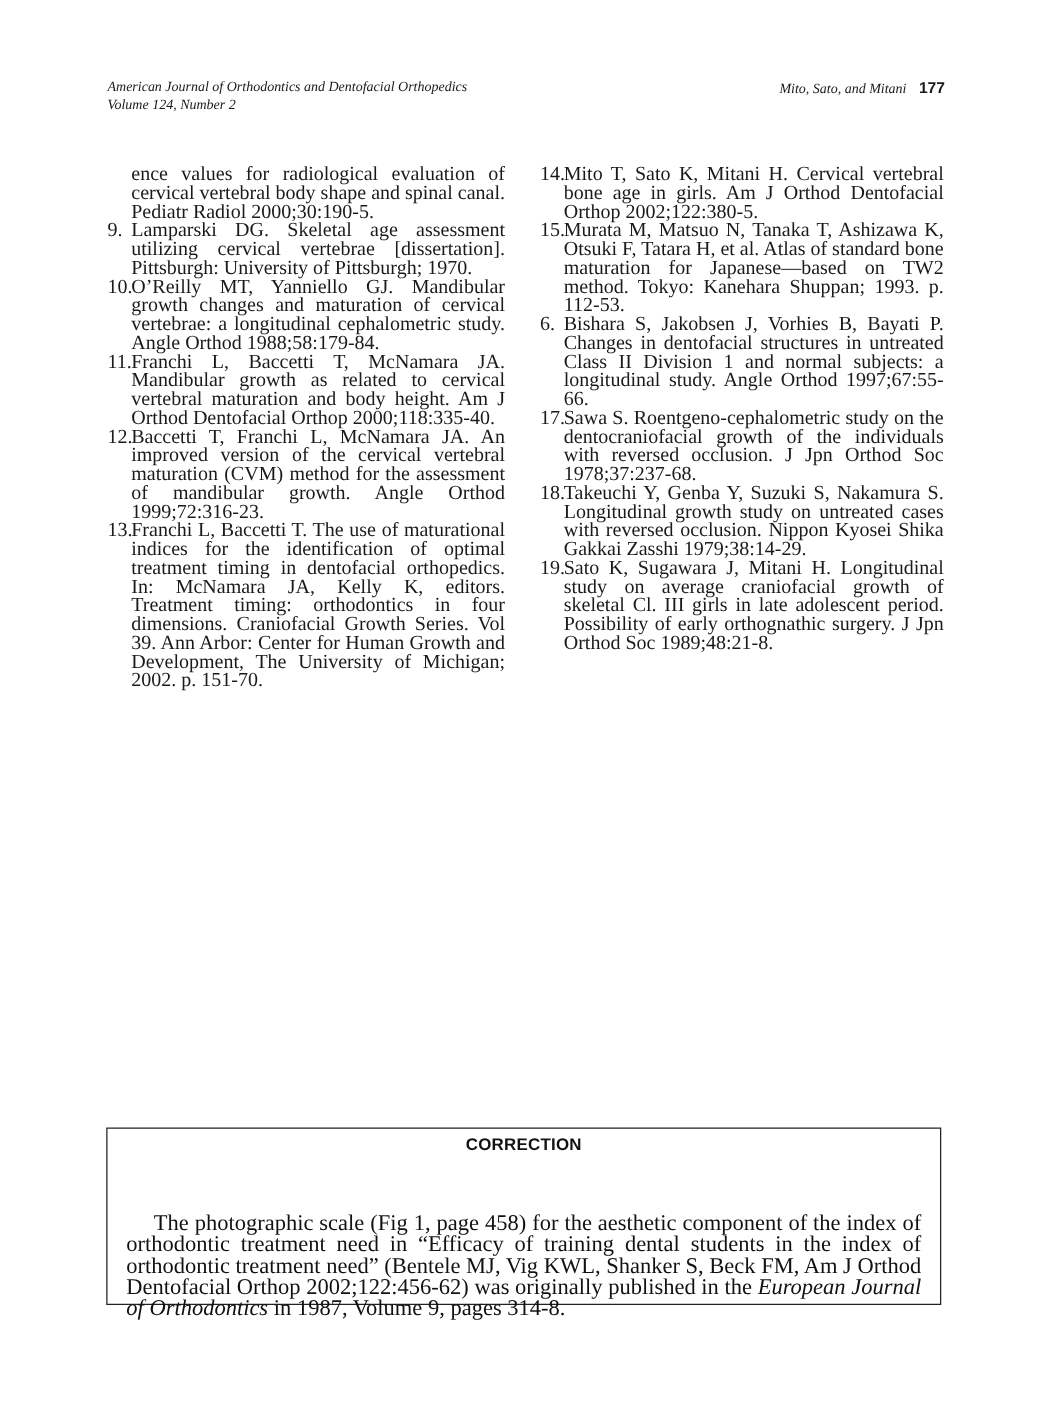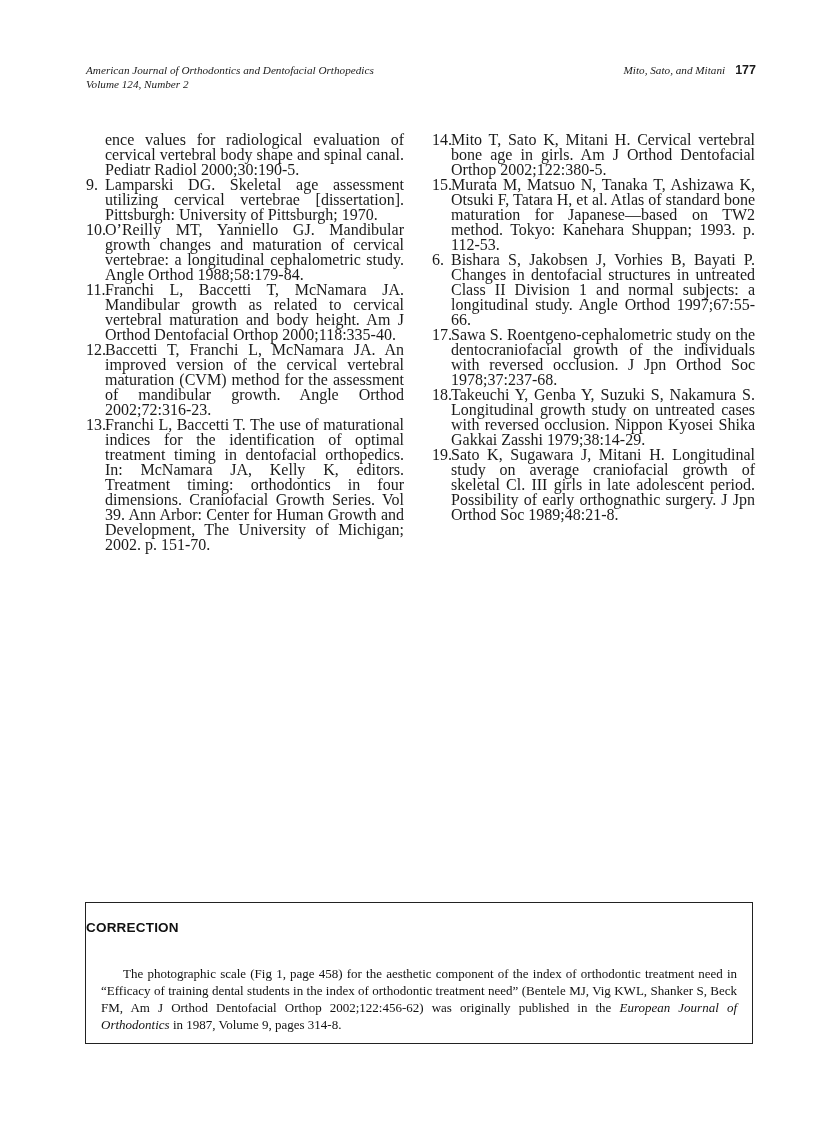--- a/index.html
+++ b/index.html
@@ -67,34 +67,34 @@
       top: 902px;
       width: 668px;
       height: 142px;
       border: 1.5px solid #222;
       box-sizing: border-box;
     }
     .correction-title {
       position: absolute;
       left: 0;
       width: 100%;
-      top: 17px;
-      text-align: left;
+      top: 5px;
+      text-align: center;
       font-family: "Liberation Sans", sans-serif;
       font-weight: bold;
       font-size: 13.5px;
       letter-spacing: 0.2px;
       color: #111;
     }
     .correction-body {
       position: absolute;
       left: 15px;
       right: 15px;
       top: 49px;
-      font-size: 13px;
+      font-size: 18px;
       line-height: 17px;
       text-align: justify;
       text-indent: 22px;
       color: #111;
     }
     .correction-body i { font-style: italic; }
   </style>
 </head>
 <body>
 
@@ -120,21 +120,21 @@
   <div class="ref">
       <span class="num">10.</span>
       <span class="txt">O’Reilly MT, Yanniello GJ. Mandibular growth changes and maturation of cervical vertebrae: a longitudinal cephalometric study. Angle Orthod 1988;58:179-84.</span>
     </div>
   <div class="ref">
       <span class="num">11.</span>
       <span class="txt">Franchi L, Baccetti T, McNamara JA. Mandibular growth as related to cervical vertebral maturation and body height. Am J Orthod Dentofacial Orthop 2000;118:335-40.</span>
     </div>
   <div class="ref">
       <span class="num">12.</span>
-      <span class="txt">Baccetti T, Franchi L, McNamara JA. An improved version of the cervical vertebral maturation (CVM) method for the assessment of mandibular growth. Angle Orthod 2002;72:316-23.</span>
+      <span class="txt">Baccetti T, Franchi L, McNamara JA. An improved version of the cervical vertebral maturation (CVM) method for the assessment of mandibular growth. Angle Orthod 1999;72:316-23.</span>
     </div>
   <div class="ref">
       <span class="num">13.</span>
       <span class="txt">Franchi L, Baccetti T. The use of maturational indices for the identification of optimal treatment timing in dentofacial orthopedics. In: McNamara JA, Kelly K, editors. Treatment timing: orthodontics in four dimensions. Craniofacial Growth Series. Vol 39. Ann Arbor: Center for Human Growth and Development, The University of Michigan; 2002. p. 151-70.</span>
     </div>
 </section>
 
 <section class="refs-col right">
   <div class="ref">
       <span class="num">14.</span>

